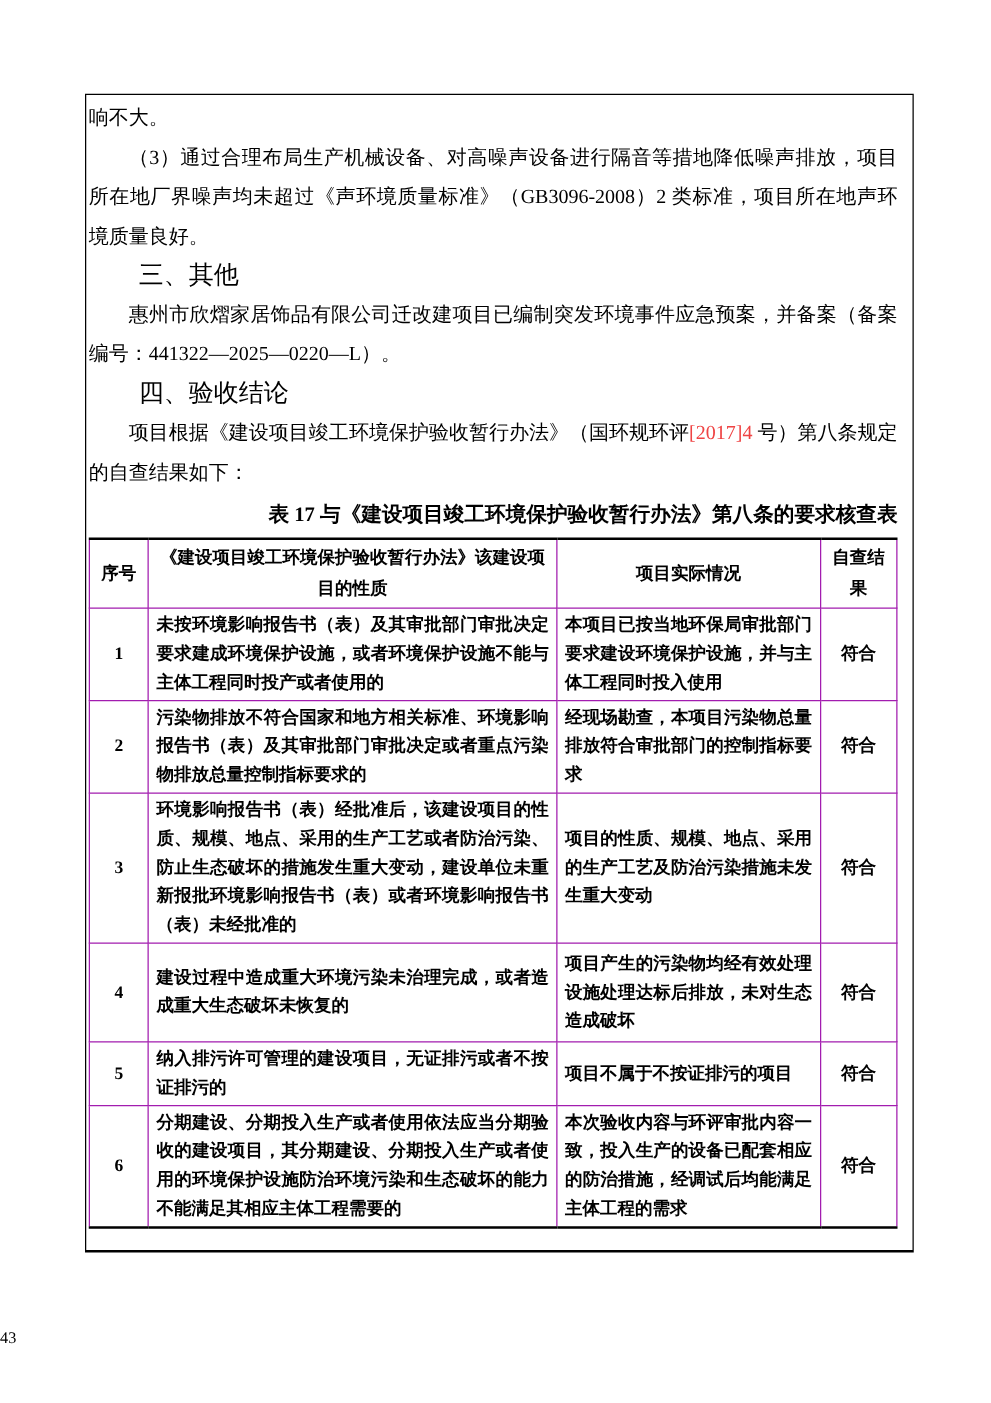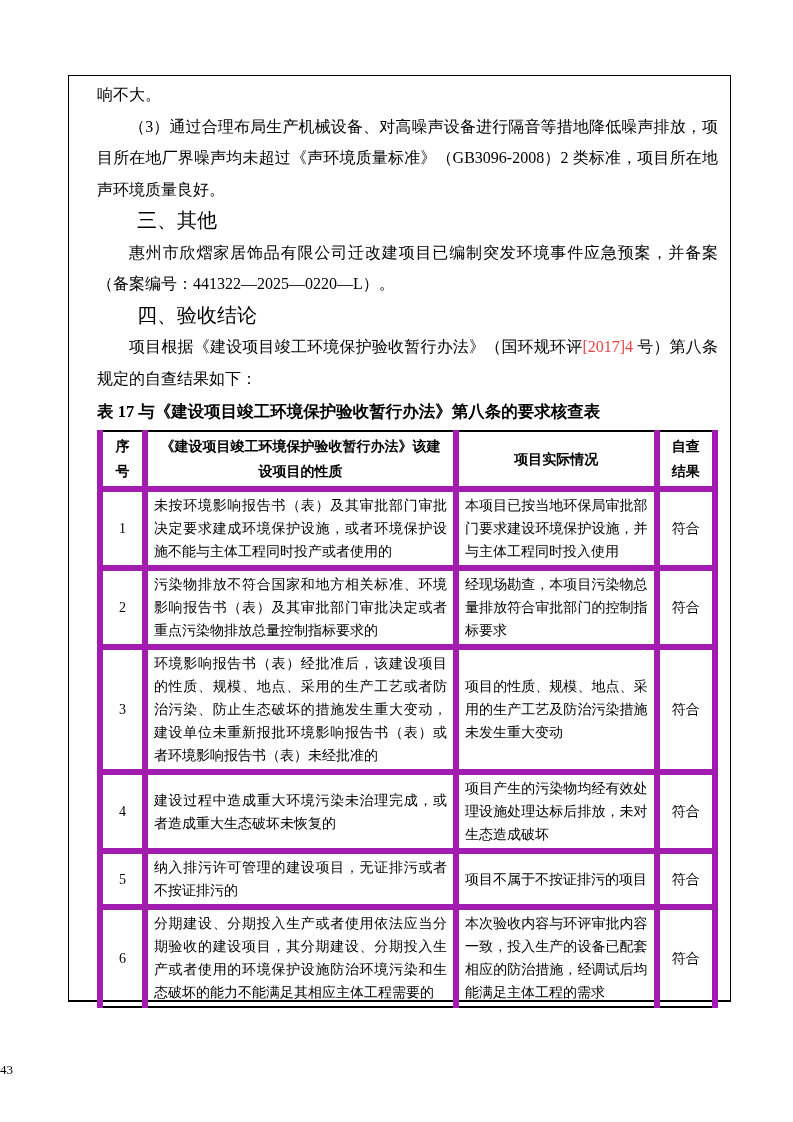--- a/index.html
+++ b/index.html
@@ -20,56 +20,56 @@
   }
   .frame {
     position: absolute;
     left: 68px;
     top: 75px;
     width: 663px;
     height: 927px;
     box-sizing: border-box;
     border: 1px solid #000000;
     border-bottom-width: 2px;
-    padding: 3px 12px 0 28px;
+    padding: 3px 12px 0 2px;
   }
   .para {
     font-size: 16px;
     line-height: 31.5px;
     text-align: justify;
     margin: 0;
   }
   .indent { text-indent: 2em; }
   .heading {
     font-weight: normal;
     font-size: 20px;
     line-height: 31.5px;
     text-indent: 2em;
     margin: 0;
   }
   .ref-gray { color: #ef4444; }
   .table-caption {
     font-size: 16.5px;
     font-weight: bold;
-    text-align: left;
+    text-align: right;
     line-height: 32px;
     margin: 2px 0 2px 0;
   }
   table.check-table {
     width: 100%;
     border-collapse: collapse;
     table-layout: fixed;
     font-size: 14px;
     line-height: 23px;
   }
   table.check-table td, table.check-table th {
-    border: 6px solid #a21caf;
+    border: 1px solid #a21caf;
     vertical-align: middle;
     padding: 2px 6px;
-    font-weight: normal;
+    font-weight: bold;
     box-sizing: border-box;
   }
   table.check-table tr:first-child th { border-top: 2.5px solid #000000; }
   table.check-table tr:last-child td { border-bottom: 2.5px solid #000000; }
   table.check-table th {
     font-weight: bold;
     text-align: center;
     line-height: 25px;
   }
   .col-no { width: 7.3%; }

